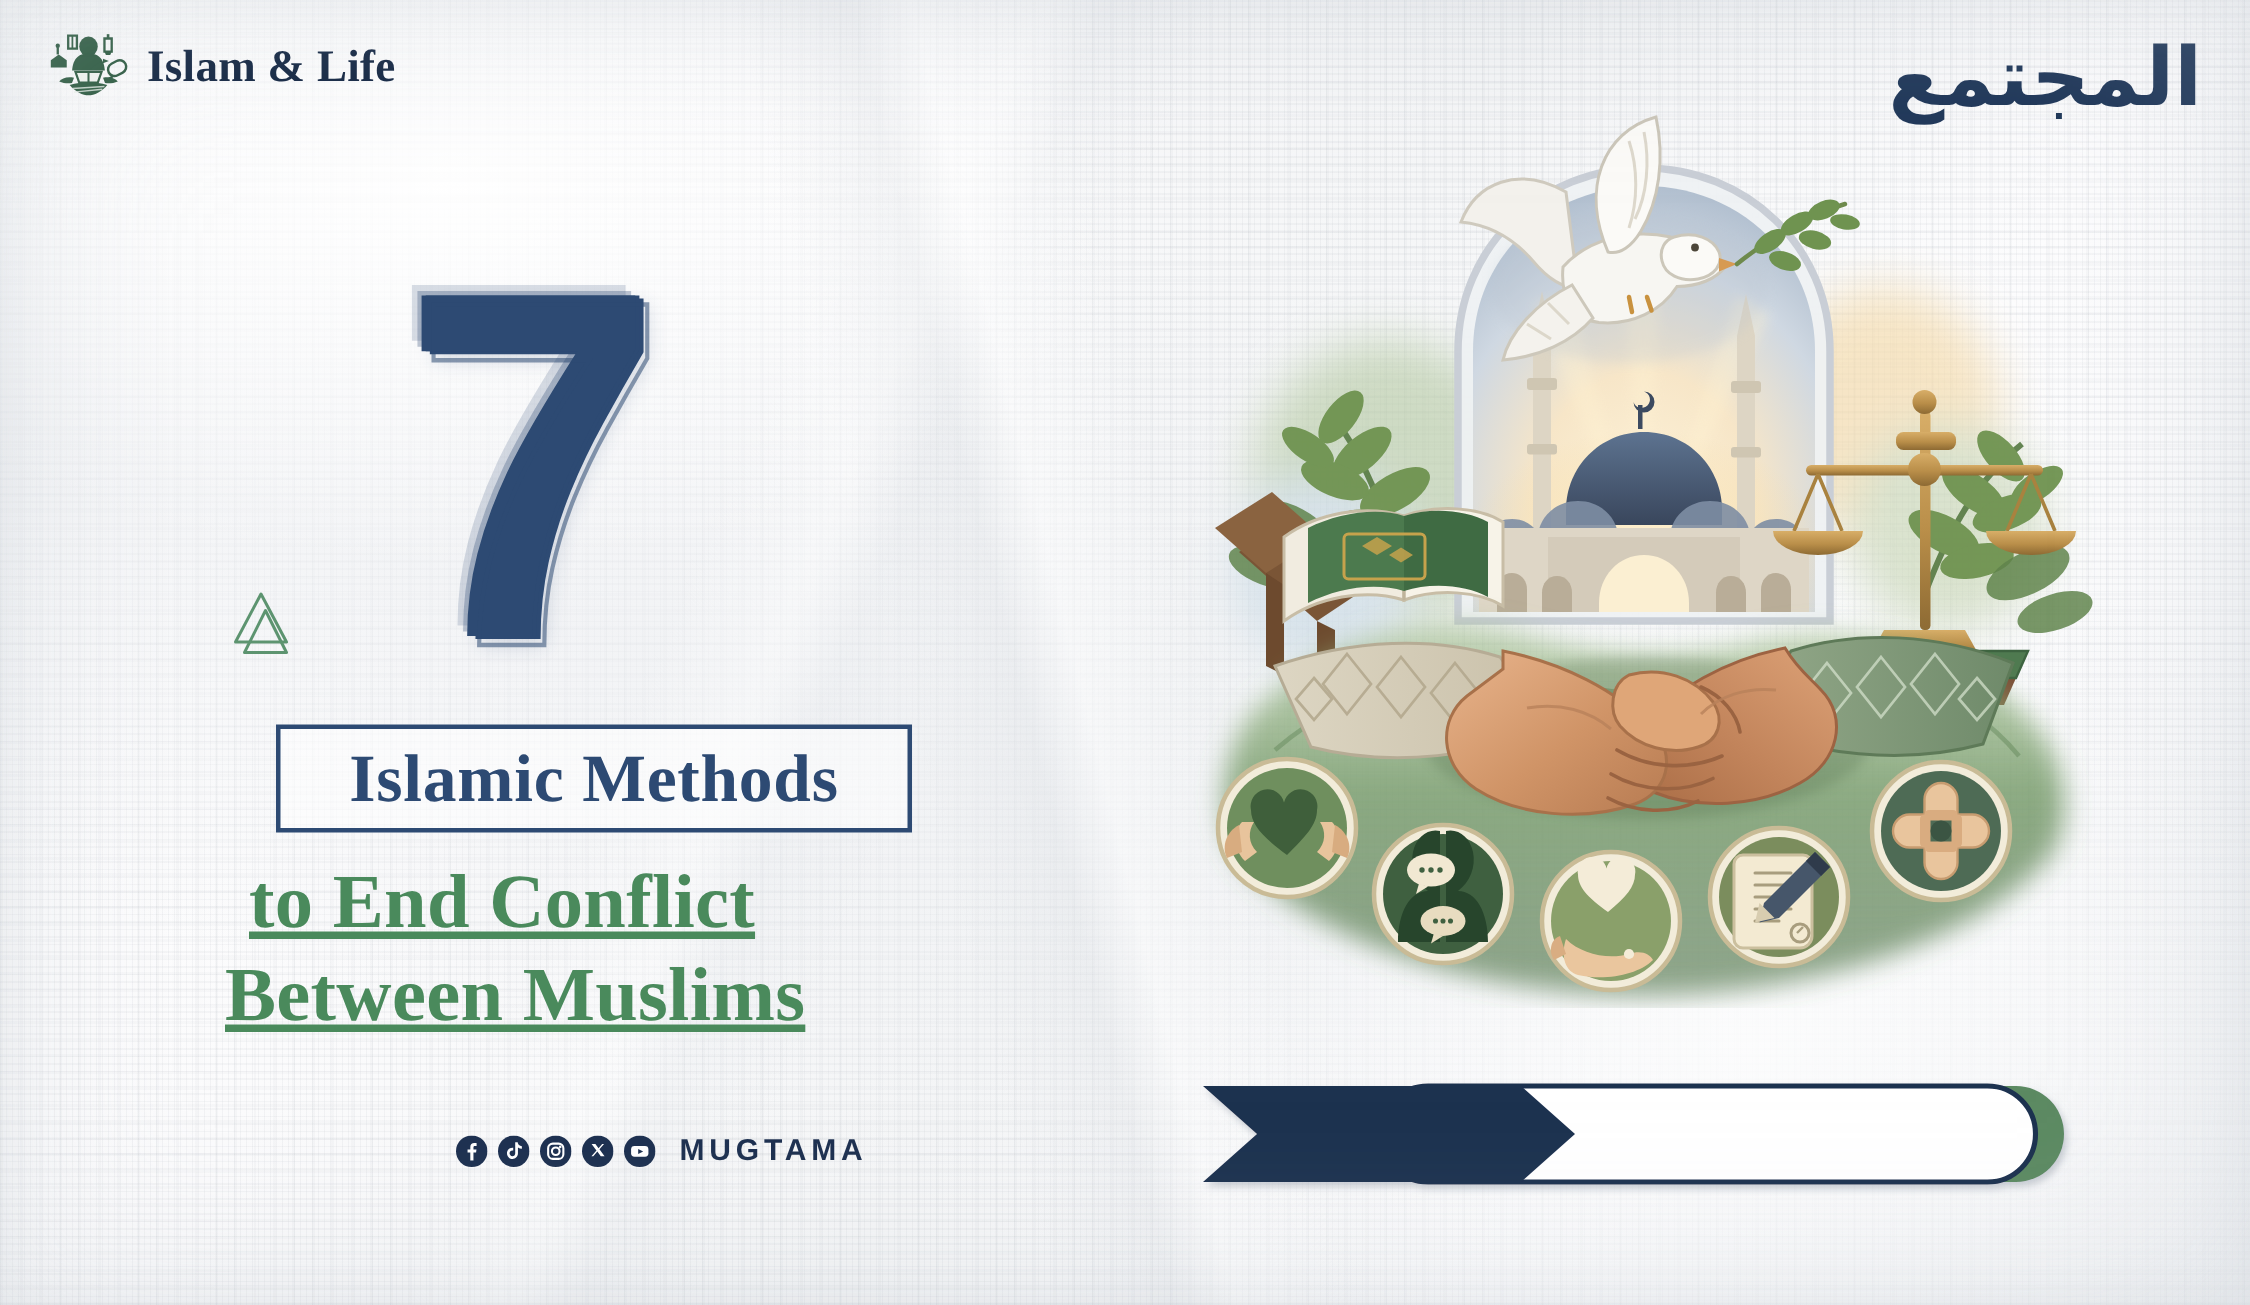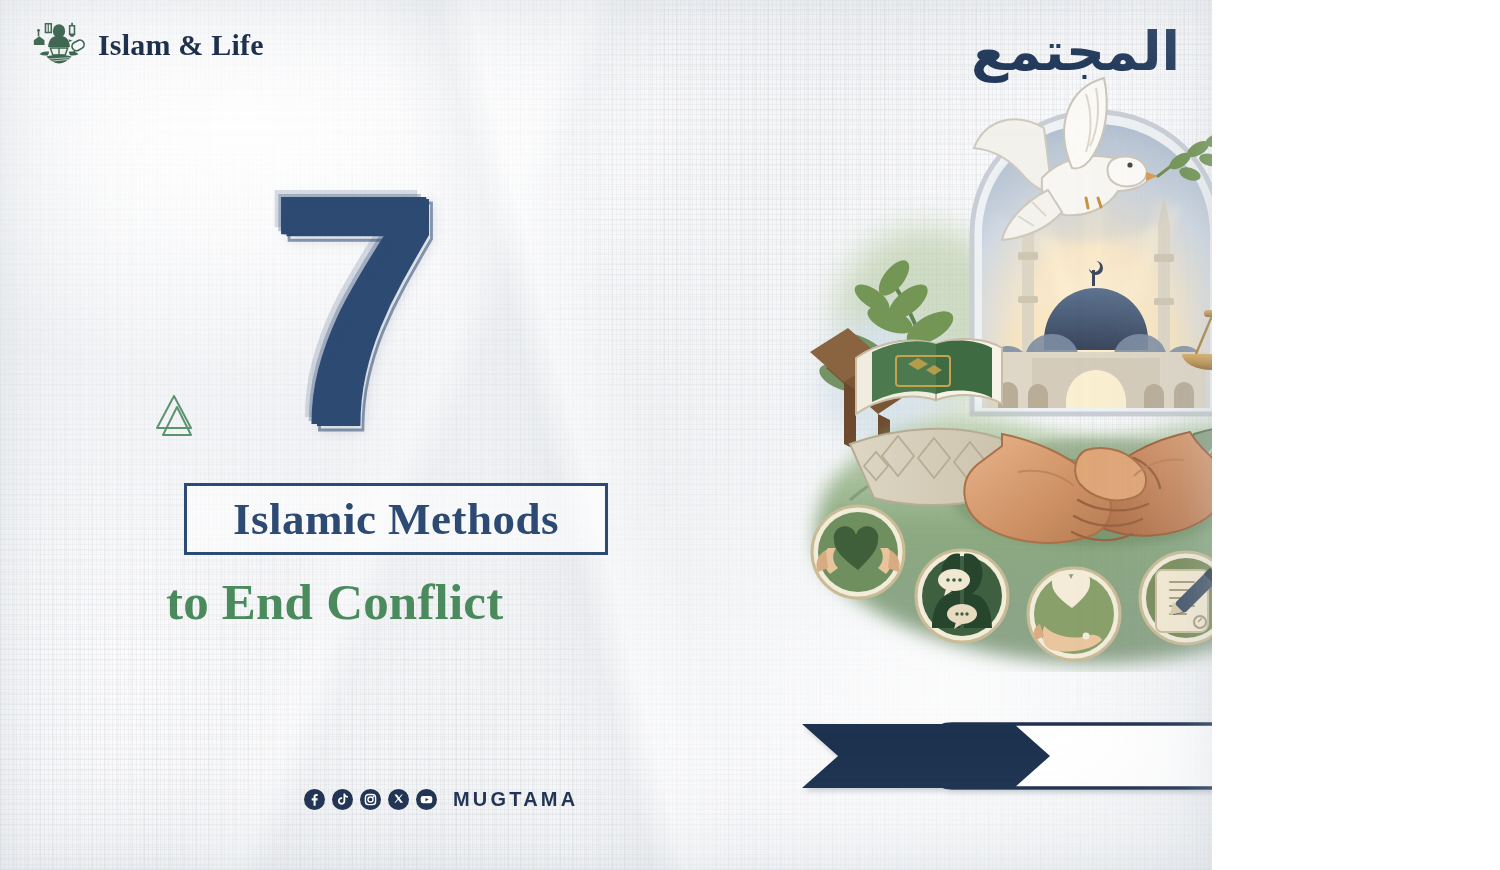--- a/index.html
+++ b/index.html
@@ -6,21 +6,21 @@
   html,body{ background:#fff; }
   body{
     width:1500px; height:870px; overflow:hidden;
     font-family:"Liberation Serif", serif;
     position:relative;
   }
 
   
   #poster{
     position:absolute; inset:0;
-    width:1212px; height:870px;
+    width:1500px; height:870px;
     background:#fde047;
     overflow:hidden;
   }
   .bg-base{
     position:absolute; inset:0;
     background:
       linear-gradient(118deg,#ffffff 0%,#fbfbfc 28%,#f5f6f7 52%,#fcfcfd 74%,#f7f8f9 100%);
   }
   .bg-weave{
     position:absolute; inset:0;
@@ -117,28 +117,28 @@
   .title-box-text{
     font-family:"Liberation Serif", serif;
     font-weight:700; font-size:45px; letter-spacing:.5px;
     color:#2d4a73; white-space:nowrap;
   }
   .subtitle{
     position:absolute; left:150px; top:571px;
     width:640px;
     font-family:"Liberation Serif", serif;
     font-weight:700; font-size:51px; line-height:62px;
-    color:#4a8a5c; letter-spacing:.2px;
+    color:#4a8a5c; letter-spacing:.2px;text-decoration:underline;
   }
   .subtitle .ln{ display:block; white-space:nowrap; }
   .subtitle .ln1{ padding-left:16px; }
 
   
   .social{
-    position:absolute; left:304px; top:788px;
+    position:absolute; left:304px; top:756px;
     display:flex; align-items:center; gap:7px;
   }
   .sico{ width:21px; height:21px; display:block; }
   .social-label{
     margin-left:9px;
     font-family:"Liberation Sans", sans-serif;
     font-weight:700; font-size:20px; letter-spacing:3.2px;
     color:#1d3050;
   }
 
@@ -232,20 +232,21 @@
       </g>
     </svg>
   </span>
 
   <div class="title-box">
     <span class="title-box-text">Islamic Methods</span>
   </div>
 
   <div class="subtitle">
     <span class="ln ln1">to End Conflict</span>
+    <span class="ln ln2">Between Muslims</span>
   </div>
 
   <div class="social">
     <span>
       <svg class="sico" viewBox="0 0 24 24" aria-hidden="true">
         <circle cx="12" cy="12" r="12" fill="#1d3050"></circle>
         <path d="M13.3 19v-6h2l.3-2.4h-2.3V9.1c0-.7.2-1.1 1.2-1.1h1.2V5.9c-.2 0-.9-.1-1.8-.1-1.8 0-3 1.1-3 3.1v1.7H8.8V13h2.1v6z" fill="#fff"></path>
       </svg>
     </span>
     <span>

